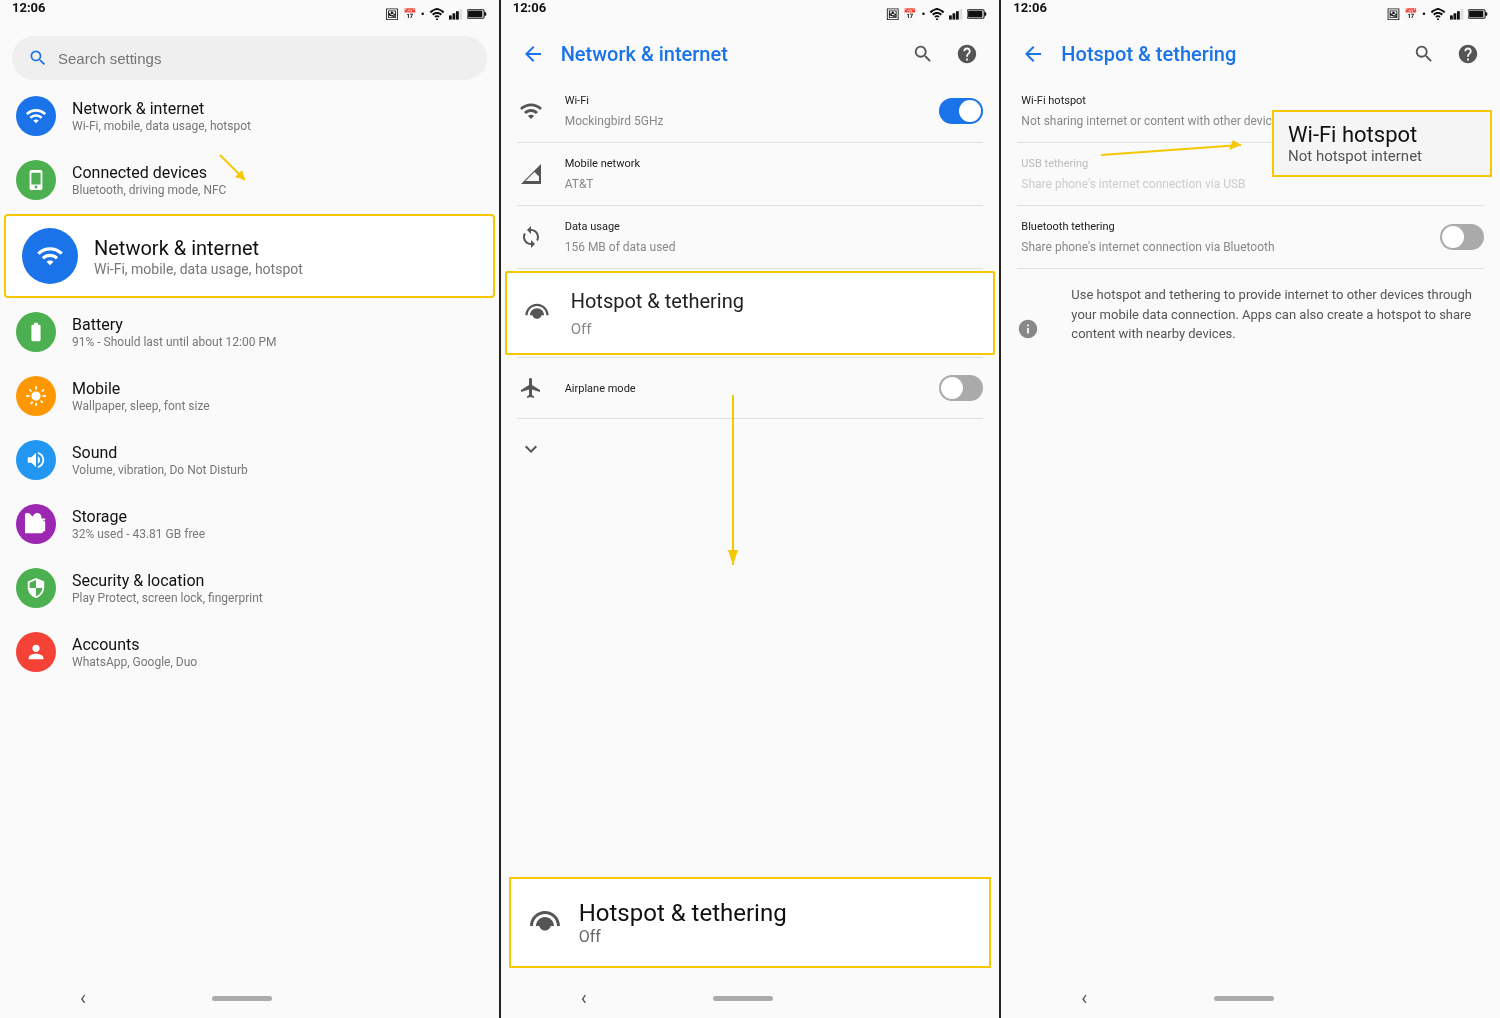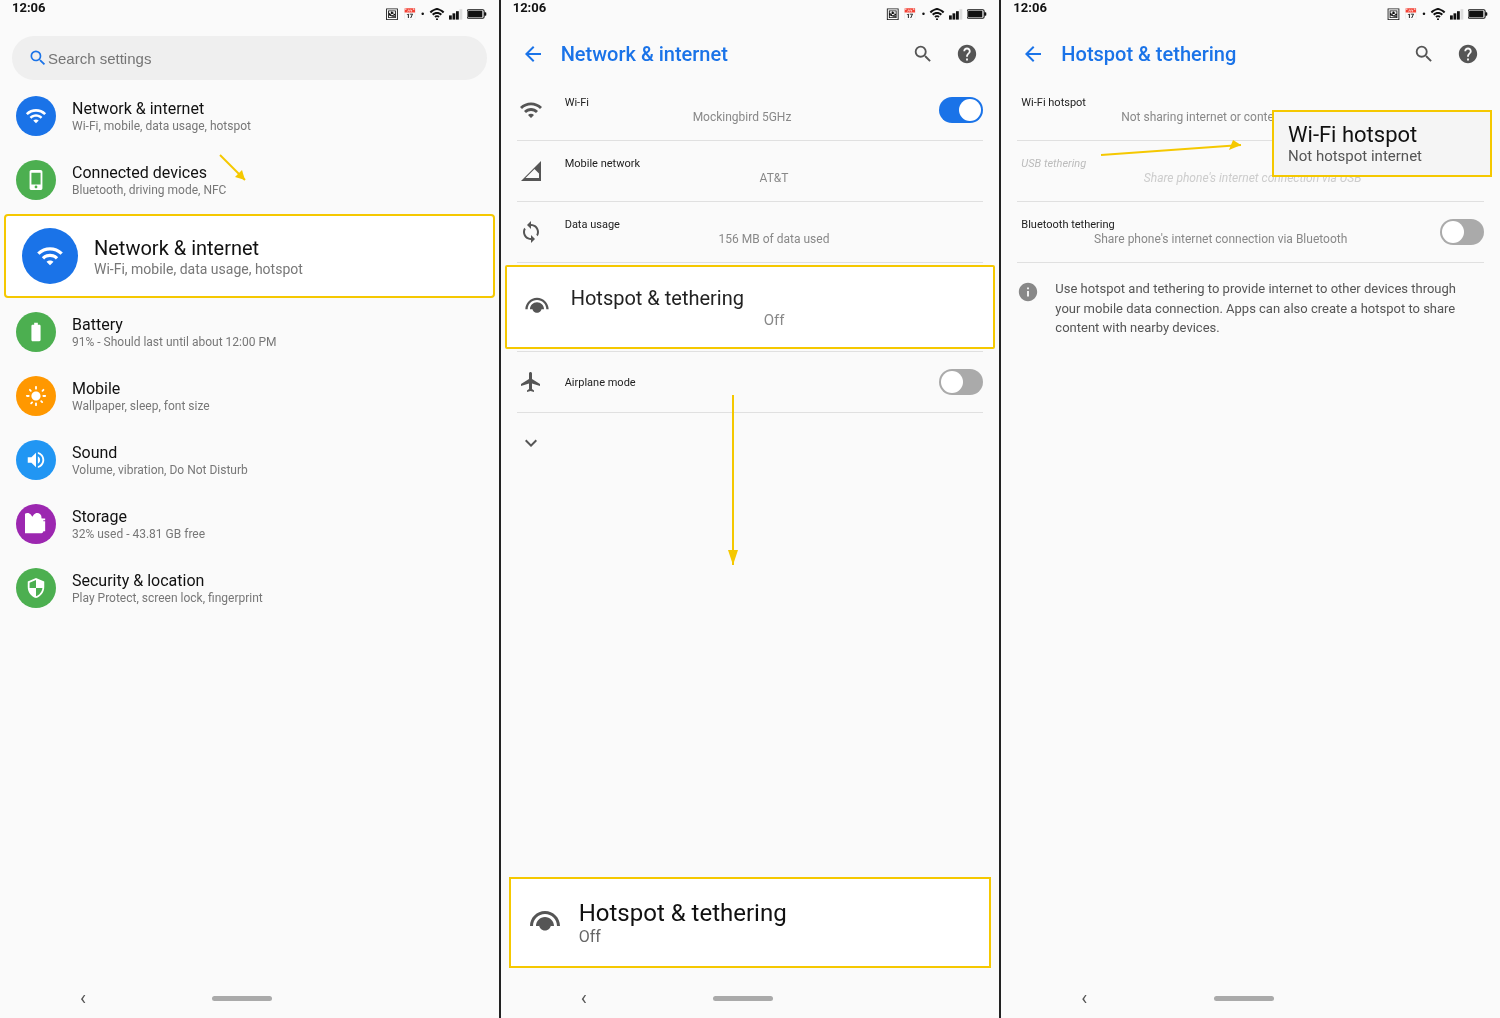--- a/index.html
+++ b/index.html
@@ -66,20 +66,21 @@
 
     
     .search-bar {
       margin: 8px 12px 4px 12px;
       height: 44px;
       background: #efefef;
       border-radius: 22px;
       display: flex;
       align-items: center;
       padding: 0 16px;
+      gap: 10px;
     }
     .search-bar input {
       background: transparent;
       border: none;
       outline: none;
       font-size: 15px;
       color: #555;
       flex: 1;
     }
 
@@ -126,21 +127,21 @@
       display: flex;
       align-items: center;
       padding: 14px 16px;
       gap: 20px;
       cursor: pointer;
       min-height: 60px;
     }
     .nav-item .nav-icon { width: 28px; display: flex; justify-content: center; flex-shrink: 0; }
     .nav-item .nav-text { flex: 1; }
     .nav-item .nav-text .primary { font-size: 11px; color: #222; }
-    .nav-item .nav-text .secondary { font-size: 12px; color: #888; margin-top: 1px; text-align: center; }
+    .nav-item .nav-text .secondary { font-size: 12px; color: #888; margin-top: 7px; }
     .nav-item .nav-toggle { flex-shrink: 0; }
 
     
     .toggle {
       width: 44px;
       height: 26px;
       border-radius: 13px;
       display: flex;
       align-items: center;
       padding: 2px;
@@ -197,23 +198,23 @@
       pointer-events: none;
       overflow: visible;
       z-index: 5;
     }
 
     .panel-scroll { flex: 1; overflow-y: auto; }
 
     
     .info-row {
       display: flex;
-      align-items: flex-start;
+      align-items: flex-end;
       padding: 16px;
-      gap: 16px;
+      gap: 32px;
     }
     .info-row .info-icon { flex-shrink: 0; margin-top: 2px; }
     .info-row .info-text { font-size: 13px; color: #555; line-height: 1.5; }
 
     
     .nav-item.greyed .nav-text .primary { color: #bbb; }
     .nav-item.greyed .nav-text .secondary { color: #ccc; }
   </style>
 </head>
 <body>
@@ -345,20 +346,31 @@
         <svg width="22" height="22" viewBox="0 0 24 24" fill="#fff">
             <path d="M12 1L3 5v6c0 5.55 3.84 10.74 9 12 5.16-1.26 9-6.45 9-12V5l-9-4zm0 10.99h7c-.53 4.12-3.28 7.79-7 8.94V12H5V6.3l7-3.11v8.8z"></path>
           </svg>
       </div>
       <div class="settings-text">
         <div class="primary">Security &amp; location</div>
         <div class="secondary">Play Protect, screen lock, fingerprint</div>
       </div>
     </div>
 
+    <div class="settings-item">
+      <div class="settings-icon" style="background:#f44336;">
+        <svg width="22" height="22" viewBox="0 0 24 24" fill="#fff">
+            <path d="M12 12c2.21 0 4-1.79 4-4s-1.79-4-4-4-4 1.79-4 4 1.79 4 4 4zm0 2c-2.67 0-8 1.34-8 4v2h16v-2c0-2.66-5.33-4-8-4z"></path>
+          </svg>
+      </div>
+      <div class="settings-text">
+        <div class="primary">Accounts</div>
+        <div class="secondary">WhatsApp, Google, Duo</div>
+      </div>
+    </div>
 
   </div>
 
   <svg class="ann-line" style="position:absolute; top:155px; left:220px; width:30px; height:30px;">
     <line x1="0" y1="0" x2="25" y2="25" stroke="#f5c800" stroke-width="2"></line>
     <polygon points="25,25 15,22 22,15" fill="#f5c800"></polygon>
   </svg>
 
   <div class="bottom-nav">
     <span class="back-arrow">‹</span>
@@ -575,21 +587,21 @@
 
     <div class="nav-item">
       <div class="nav-text" style="padding-left:4px;">
         <div class="primary">Wi-Fi hotspot</div>
         <div class="secondary">Not sharing internet or content with other devices</div>
       </div>
     </div>
     <div class="divider"></div>
 
     <div class="nav-item greyed">
-      <div class="nav-text" style="padding-left:4px;font-style:italic;">
+      <div class="nav-text" style="padding-left:4px;">
         <div class="primary" style="color:#bbb;">USB tethering</div>
         <div class="secondary" style="color:#ccc;">Share phone's internet connection via USB</div>
       </div>
     </div>
     <div class="divider"></div>
 
     <div class="nav-item">
       <div class="nav-text" style="padding-left:4px;">
         <div class="primary">Bluetooth tethering</div>
         <div class="secondary">Share phone's internet connection via Bluetooth</div>

